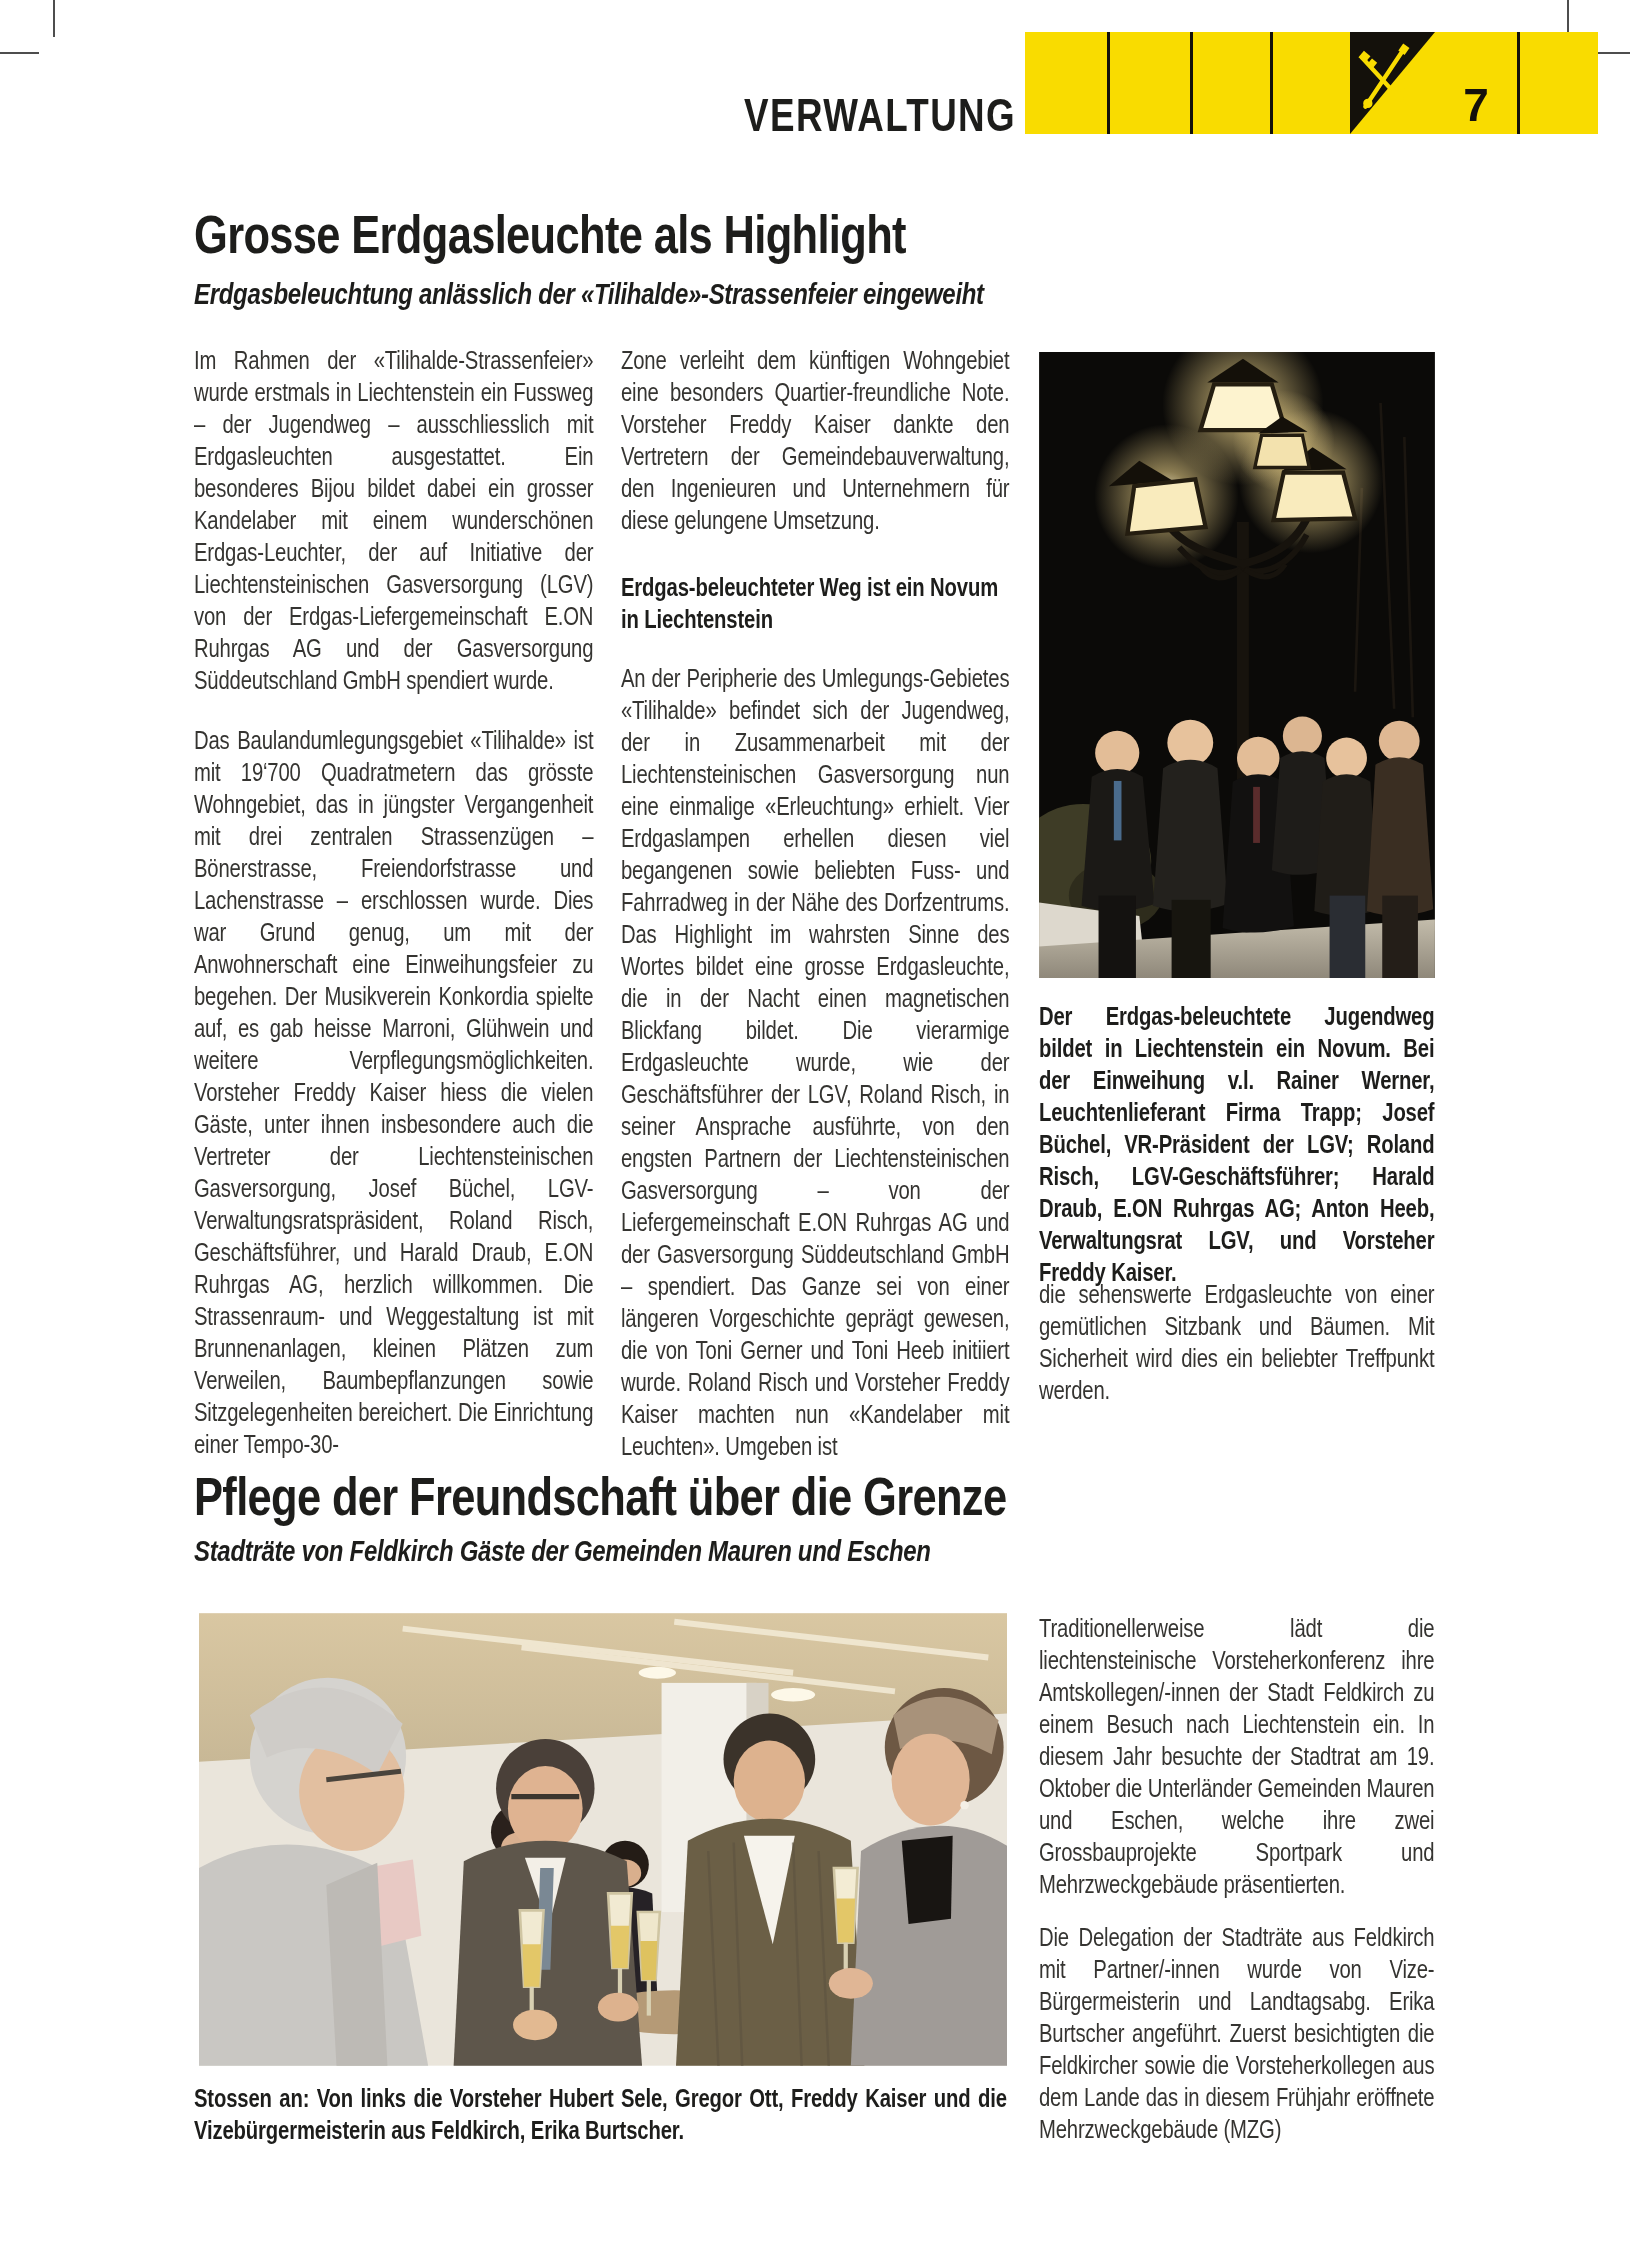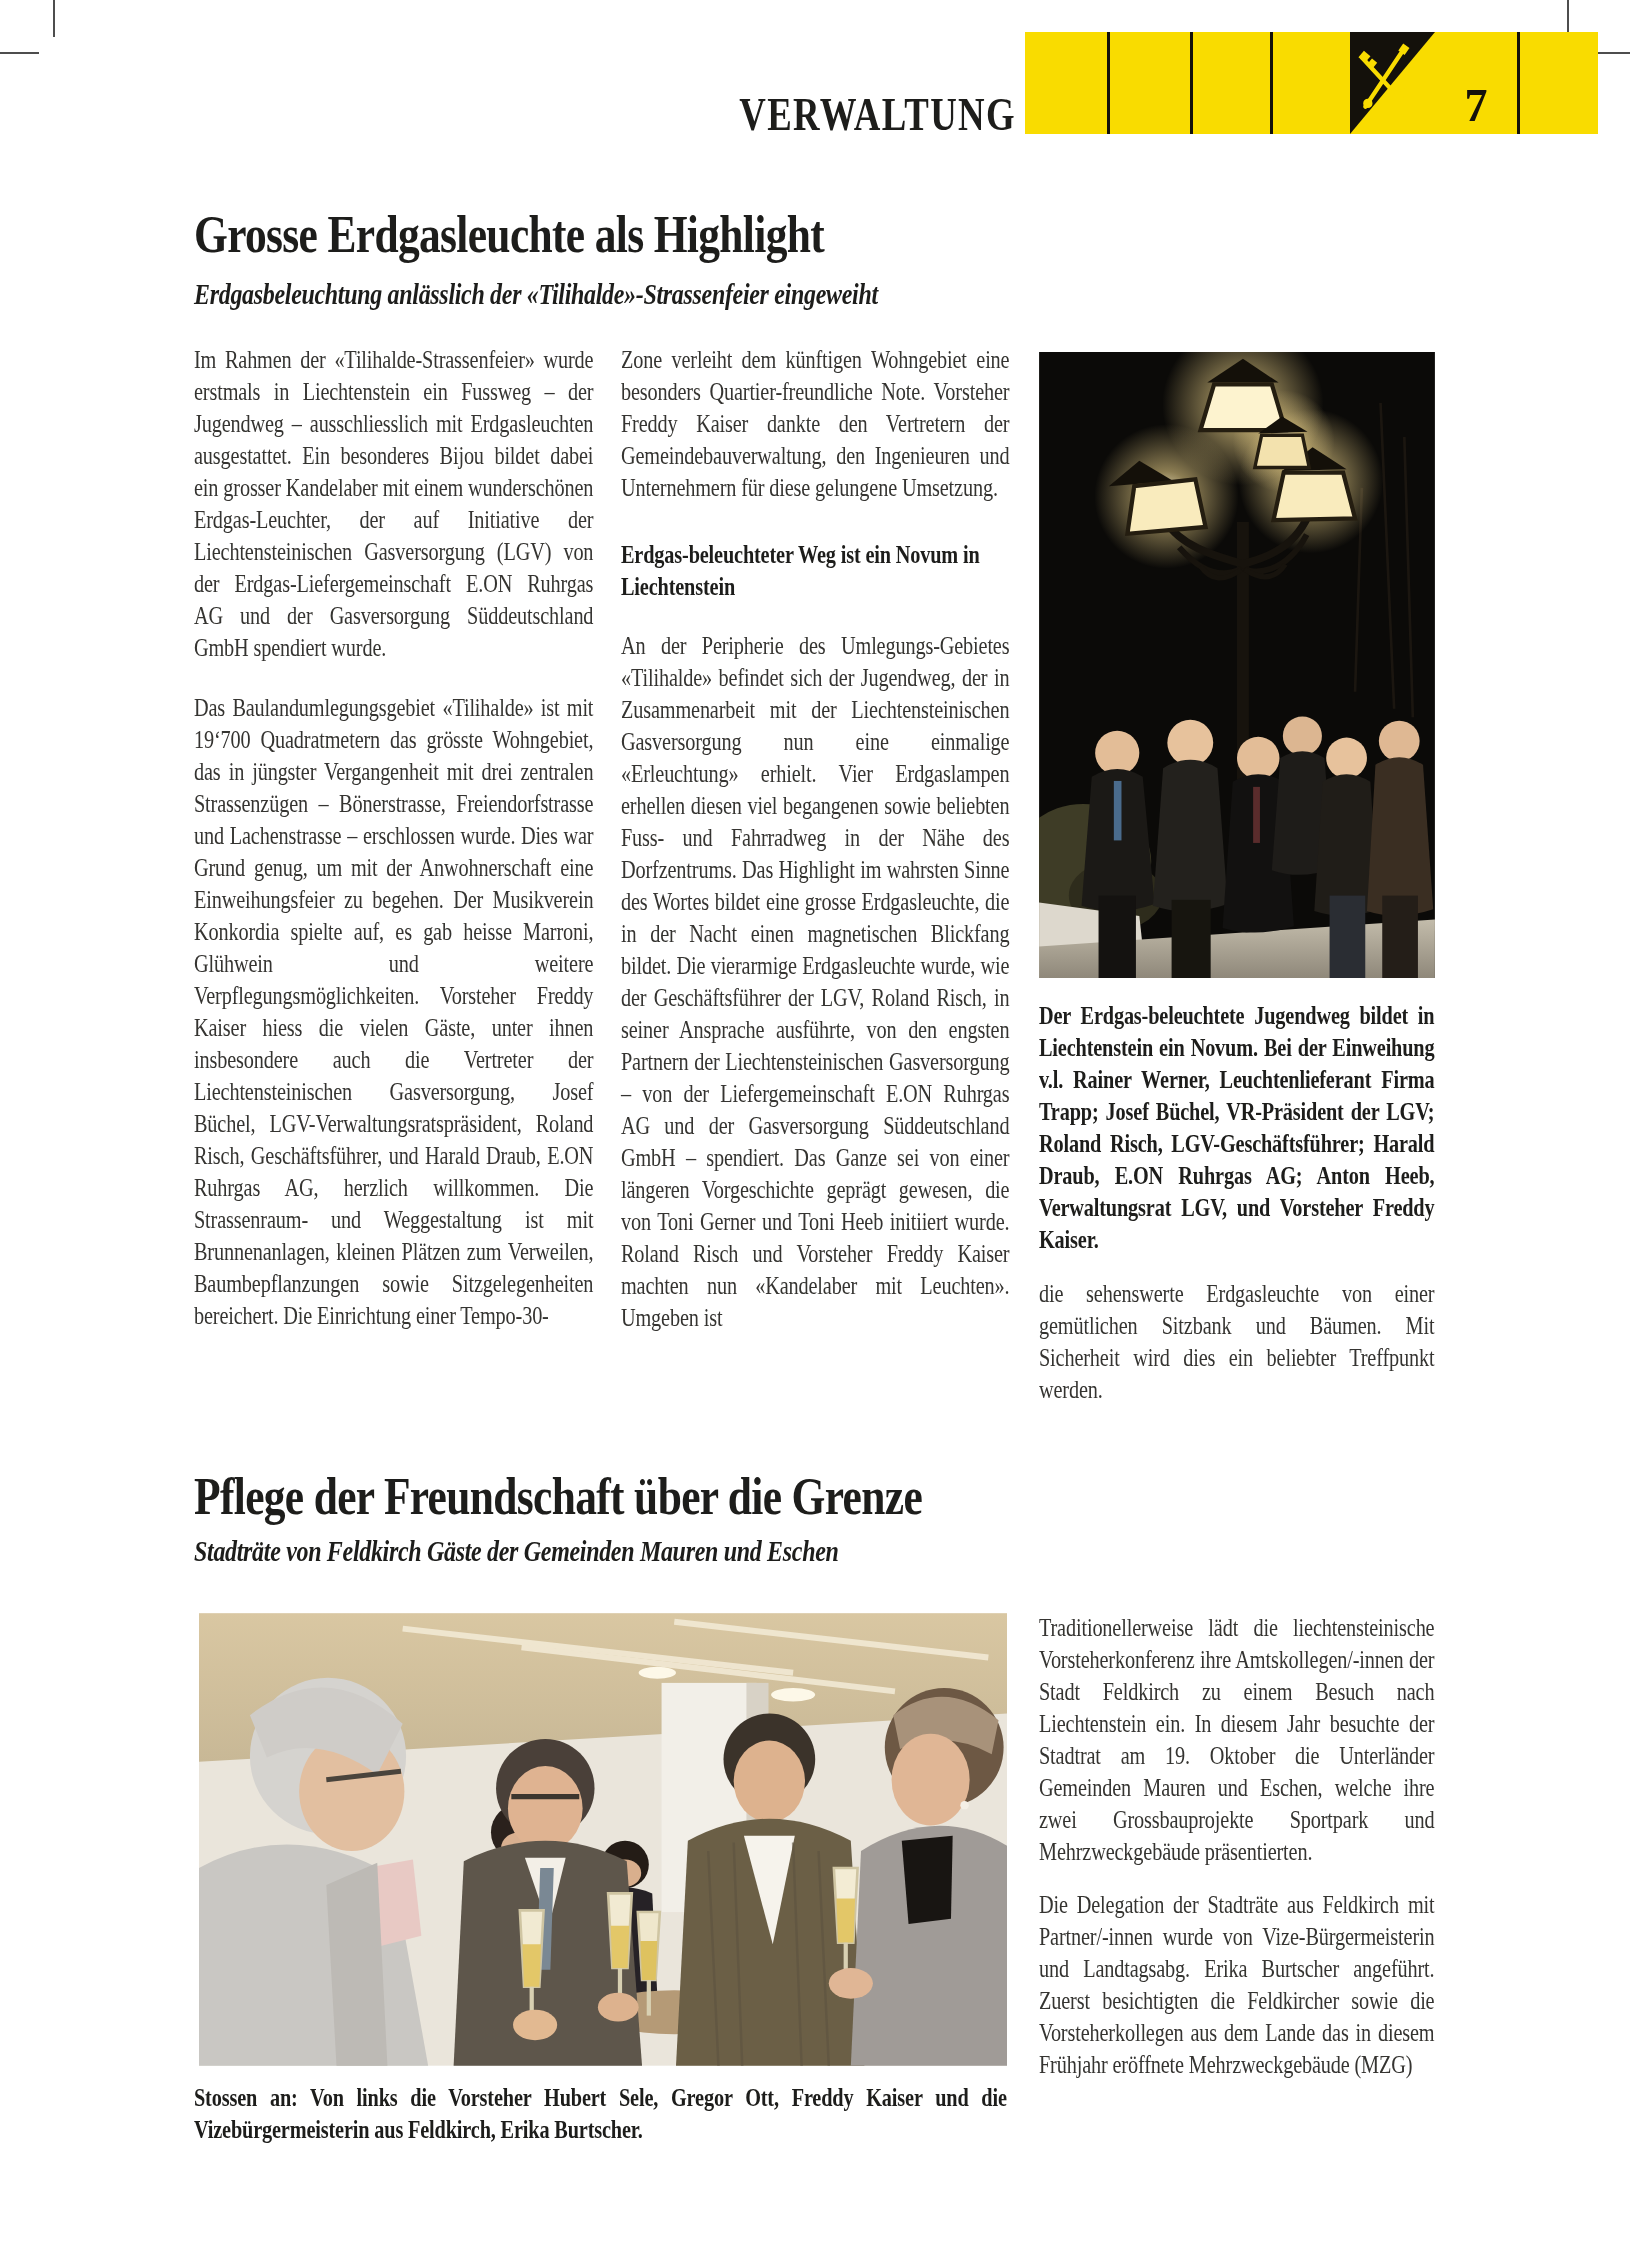--- a/index.html
+++ b/index.html
@@ -1,17 +1,17 @@
 <!DOCTYPE html>
 <html lang="de" style="font-size:13.6px"><head>
 <meta charset="utf-8">
 <style>
   html,body{margin:0;padding:0;background:#ffffff;}
   #page{position:relative;width:1630px;height:2261px;background:#ffffff;overflow:hidden;
-        font-family:Liberation Serif, serif;color:#1d1d1b;}
+        font-family:Liberation Sans, sans-serif;color:#1d1d1b;}
 
   
   .crop{position:absolute;background:#4d4d4d;}
 
   
   .section-label{position:absolute;top:88px;left:594px;width:422px;text-align:right;
     font-size:46px;font-weight:700;letter-spacing:1.7px;transform:scaleX(0.80);
     transform-origin:100% 0;white-space:nowrap;color:#1d1d1b;}
   .band{position:absolute;left:1025px;top:32px;width:573px;height:102px;background:#F9DC00;}
   .band .vline{position:absolute;top:0;width:3.4px;height:102px;background:#14110b;}

